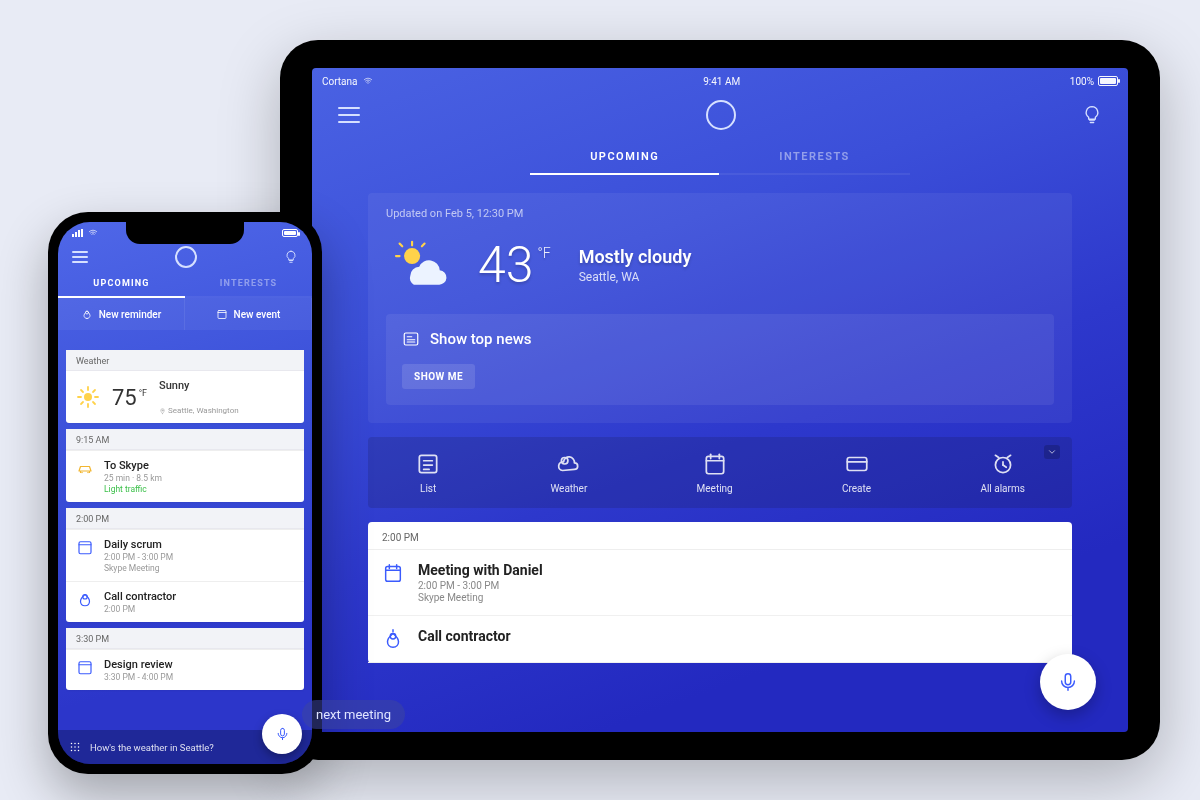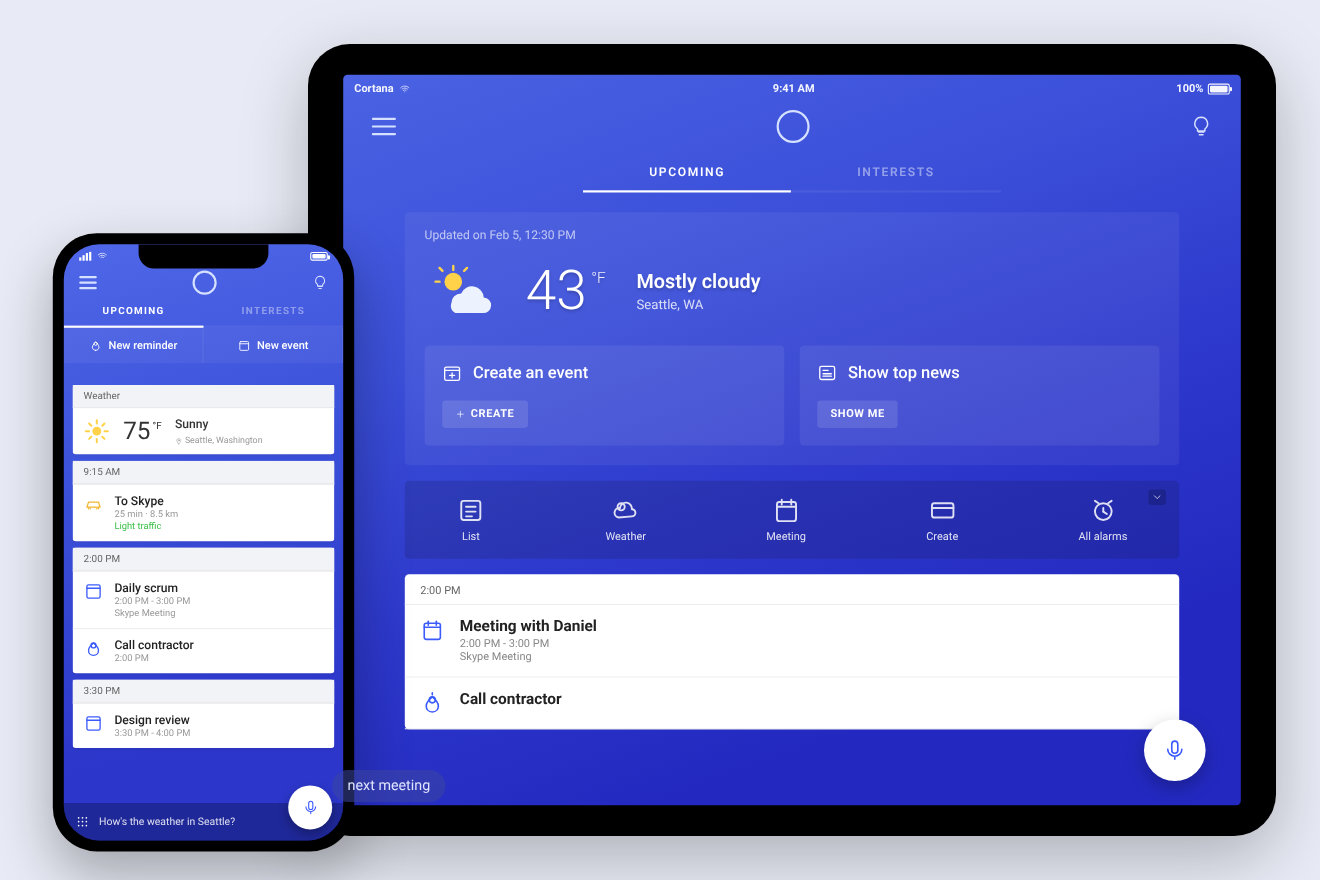--- a/index.html
+++ b/index.html
@@ -33,21 +33,21 @@
     position: relative;
     color: #fff;
   }
   .status-bar {
     height: 22px;
     display: flex;
     align-items: center;
     justify-content: space-between;
     padding: 4px 10px 0;
     font-size: 10px;
-    font-weight: 700;
+    font-weight: 400;
     opacity: .95;
   }
   .status-bar .sb-left, .status-bar .sb-right { display:flex; align-items:center; gap:4px; }
   .wifi-ic { width:12px; height:10px; }
   .batt-ic { width:20px; height:10px; border:1px solid #fff; border-radius:2px; position:relative; }
   .batt-ic::after { content:""; position:absolute; right:-3px; top:2px; width:2px; height:4px; background:#fff; border-radius:1px; }
   .batt-ic .fill { position:absolute; left:1px; top:1px; bottom:1px; right:1px; background:#fff; border-radius:1px; }
 
   .tab-header {
     display:flex;
@@ -277,21 +277,21 @@
     box-shadow:0 1px 2px rgba(0,0,0,.05);
   }
   .pcard .phead { font-size:9px; color:#666; padding:6px 10px 4px; background:#f2f3f7; border-bottom:1px solid #e8e8ee; }
   .p-weather {
     display:flex; align-items:center; gap:12px; padding:8px 10px;
   }
   .p-weather .ptemp { font-size:22px; font-weight:400; display:flex; align-items:flex-start; color:#333;}
   .p-weather .ptemp sup { font-size:9px; margin-left:2px; margin-top:3px;}
   .p-weather .psun { width:24px; height:24px; }
   .p-weather .pwcond { font-size:11px; font-weight:500; }
-  .p-weather .pwloc { font-size:8px; color:#999; display:flex; align-items:flex-end; gap:2px; margin-top:4px;}
+  .p-weather .pwloc { font-size:8px; color:#999; display:flex; align-items:flex-end; gap:2px; margin-top:14px;}
 
   .pitem { padding:8px 10px; display:flex; gap:10px; border-top:1px solid #eee;}
   .pitem svg { width:18px; height:18px; flex-shrink:0; }
   .pitem .pt { font-size:11px; font-weight:500; color:#222;}
   .pitem .ps { font-size:8.5px; color:#999; margin-top:1px;}
   .pitem .ps2 { font-size:8.5px; color:#3cc04a; margin-top:1px;}
 
   .p-footer {
     position:absolute;
     bottom:0; left:0; right:0;
@@ -391,38 +391,20 @@
             <span>43</span>
               <sup>°F</sup>
           </div>
           <div>
             <div class="wcond">Mostly cloudy</div>
             <div class="wloc">Seattle, WA</div>
           </div>
         </div>
 
         <div class="action-row">
-          <div class="action-card">
-            <div class="ac-title">
-              <svg viewBox="0 0 24 24" width="18" height="18">
-                  <rect x="3" y="5" width="18" height="16" rx="2"></rect>
-                  <line x1="3" y1="9" x2="21" y2="9"></line>
-                  <line x1="12" y1="12" x2="12" y2="18"></line>
-                  <line x1="9" y1="15" x2="15" y2="15"></line>
-                </svg>
-              <span>Create an event</span>
-            </div>
-            <div class="small-btn">
-              <svg viewBox="0 0 24 24" width="9" height="9">
-                  <line x1="12" y1="5" x2="12" y2="19"></line>
-                  <line x1="5" y1="12" x2="19" y2="12"></line>
-                </svg>
-              <span>CREATE</span>
-            </div>
-          </div>
           <div class="action-card">
             <div class="ac-title">
               <svg viewBox="0 0 24 24" width="18" height="18">
                   <rect x="3" y="4" width="18" height="16" rx="2"></rect>
                   <line x1="7" y1="9" x2="13" y2="9"></line>
                   <line x1="7" y1="13" x2="17" y2="13"></line>
                   <line x1="7" y1="16" x2="17" y2="16"></line>
                 </svg>
               <span>Show top news</span>
             </div>

